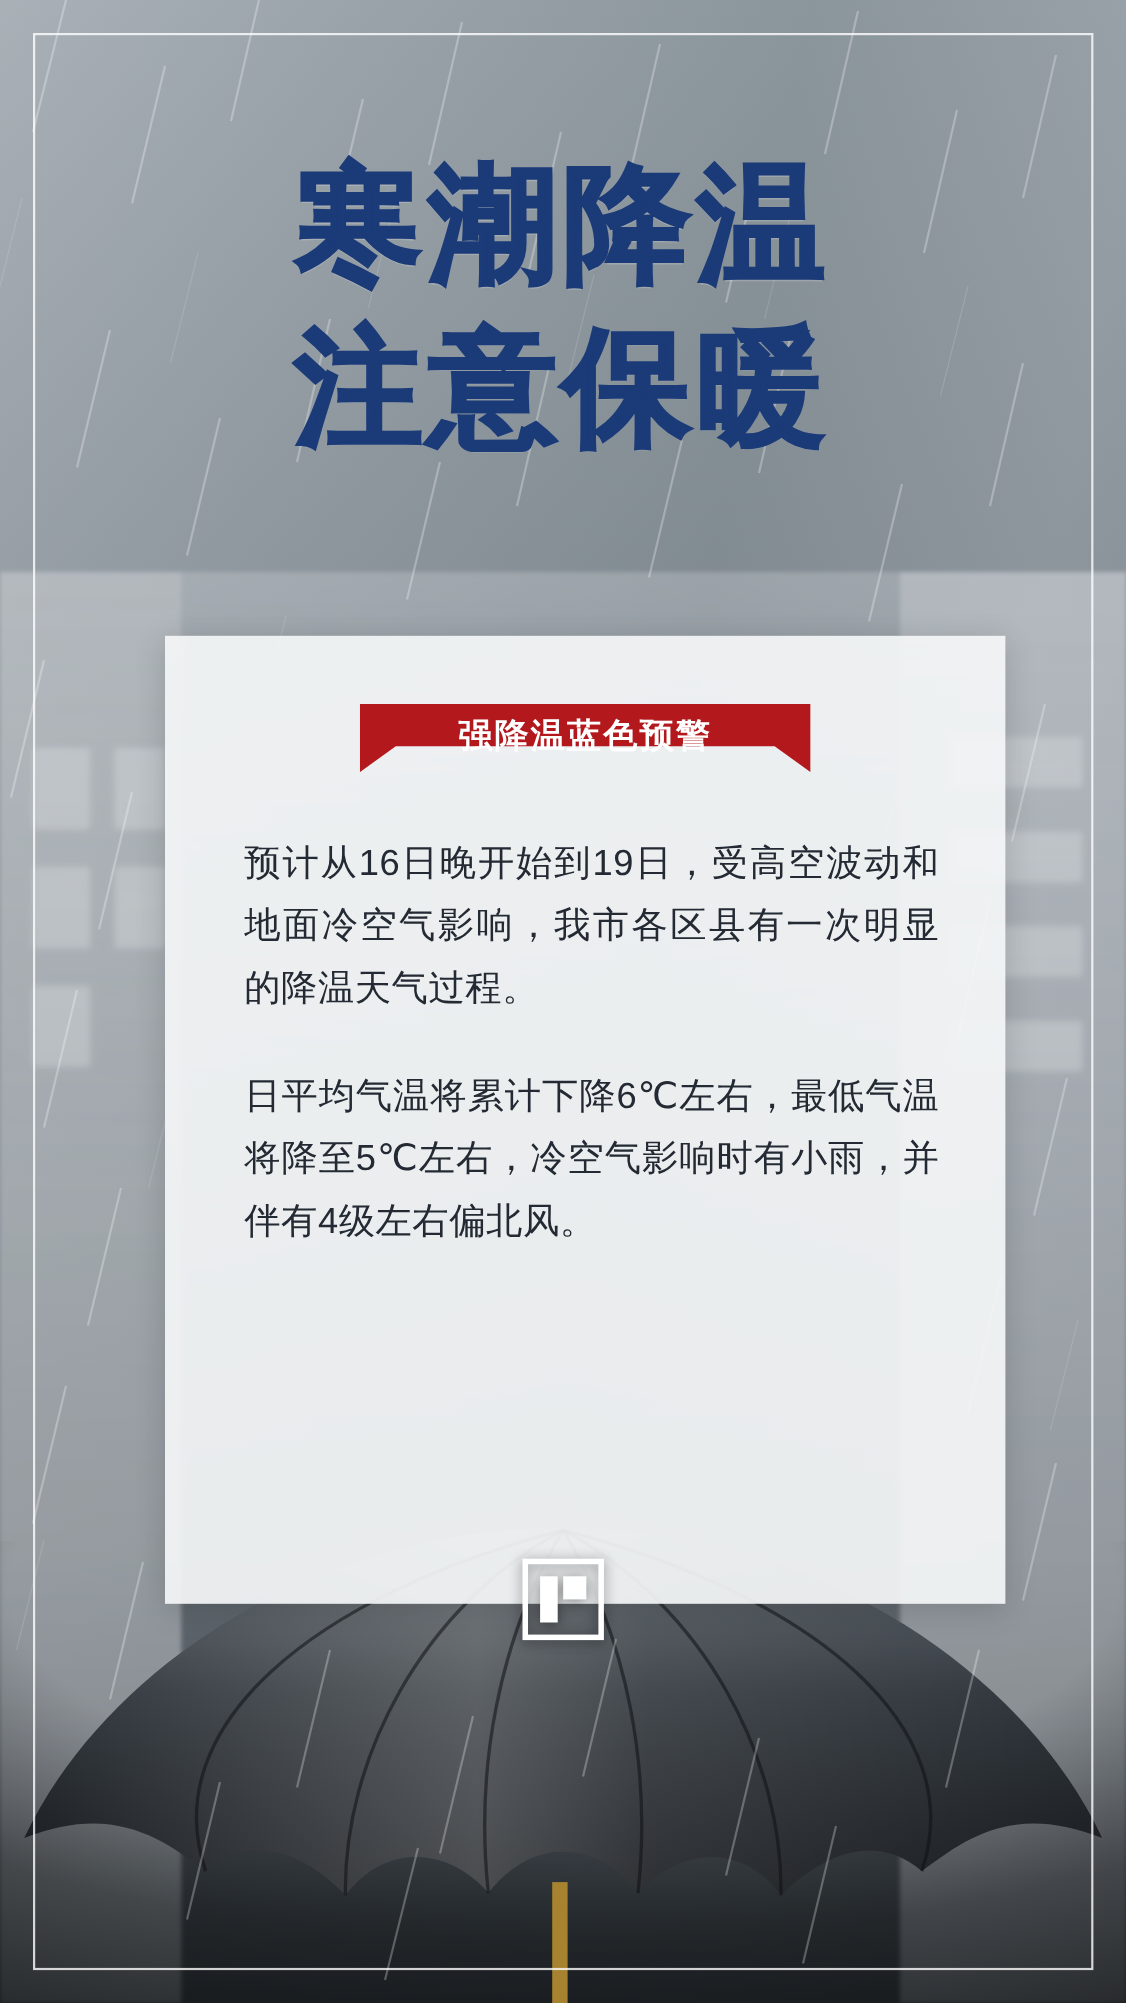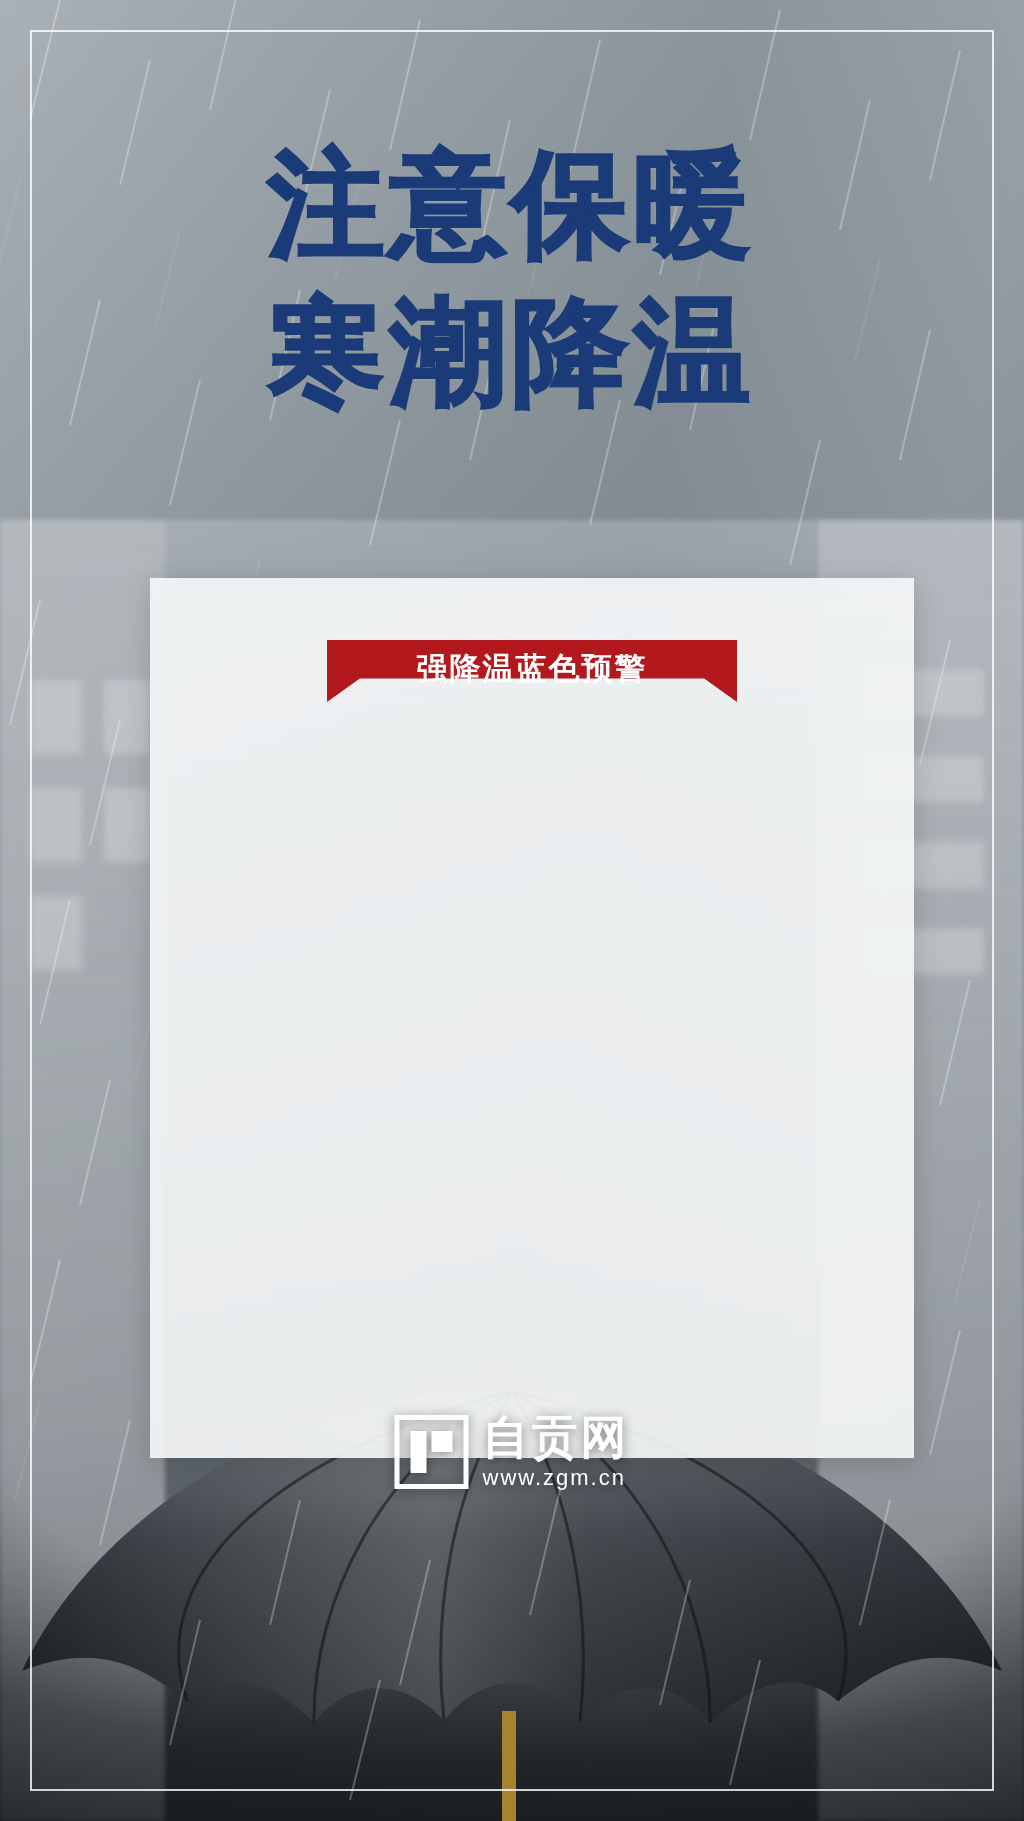--- a/index.html
+++ b/index.html
@@ -315,35 +315,35 @@
       <line x1="260" y1="560" x2="235" y2="660"></line>
       <line x1="640" y1="620" x2="615" y2="720"></line>
       <line x1="820" y1="700" x2="795" y2="800"></line>
       <line x1="160" y1="980" x2="135" y2="1080"></line>
       <line x1="980" y1="1200" x2="955" y2="1300"></line>
       <line x1="40" y1="1400" x2="15" y2="1500"></line>
     </g>
   </svg>
 
   <div class="headline">
+    <div class="line">寒潮降温</div>
     <div class="line">注意保暖</div>
-    <div class="line">寒潮降温</div>
   </div>
 
   <div class="card">
 
     <div class="ribbon-wrap">
       <div class="ribbon"></div>
       <div class="ribbon-body">强降温蓝色预警</div>
     </div>
 
+    <div class="card-body">
+      <p>预计从16日晚开始到19日，受高空波动和地面冷空气影响，我市各区县有一次明显的降温天气过程。</p>
+      <p>日平均气温将累计下降6℃左右，最低气温将降至5℃左右，冷空气影响时有小雨，并伴有4级左右偏北风。</p>
+    </div>
   </div>
 
   <div class="logo">
     <div class="logo-mark"></div>
-    <div class="logo-text">
-      <div class="logo-name">自贡网</div>
-      <div class="logo-url">www.zgm.cn</div>
-    </div>
   </div>
 
   <div class="frame"></div>
 </div>
 
 </body></html>

